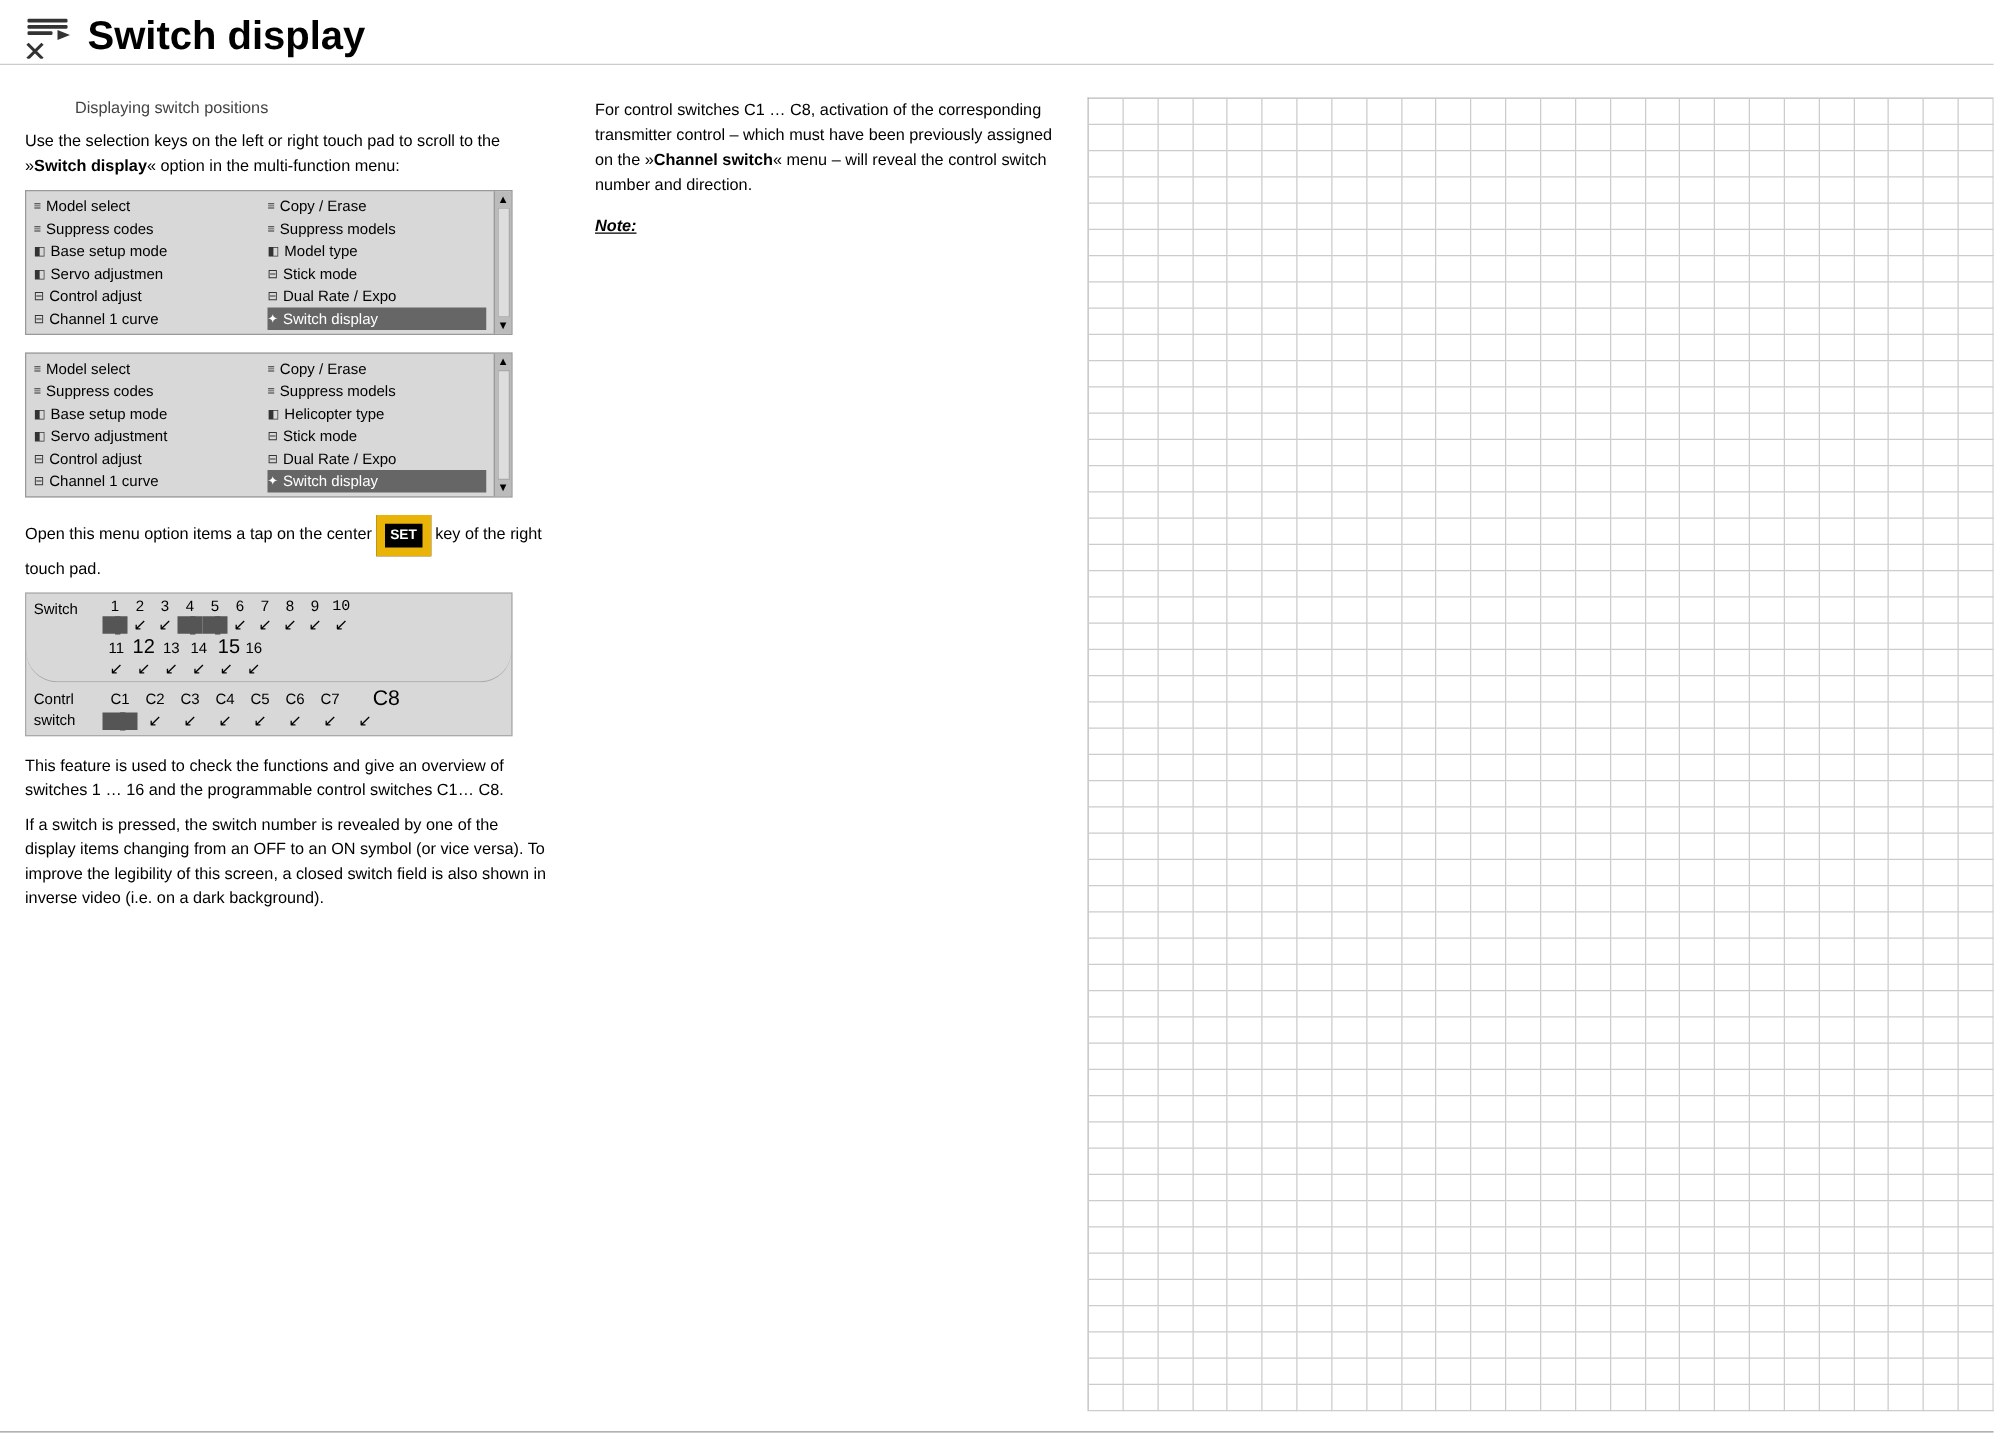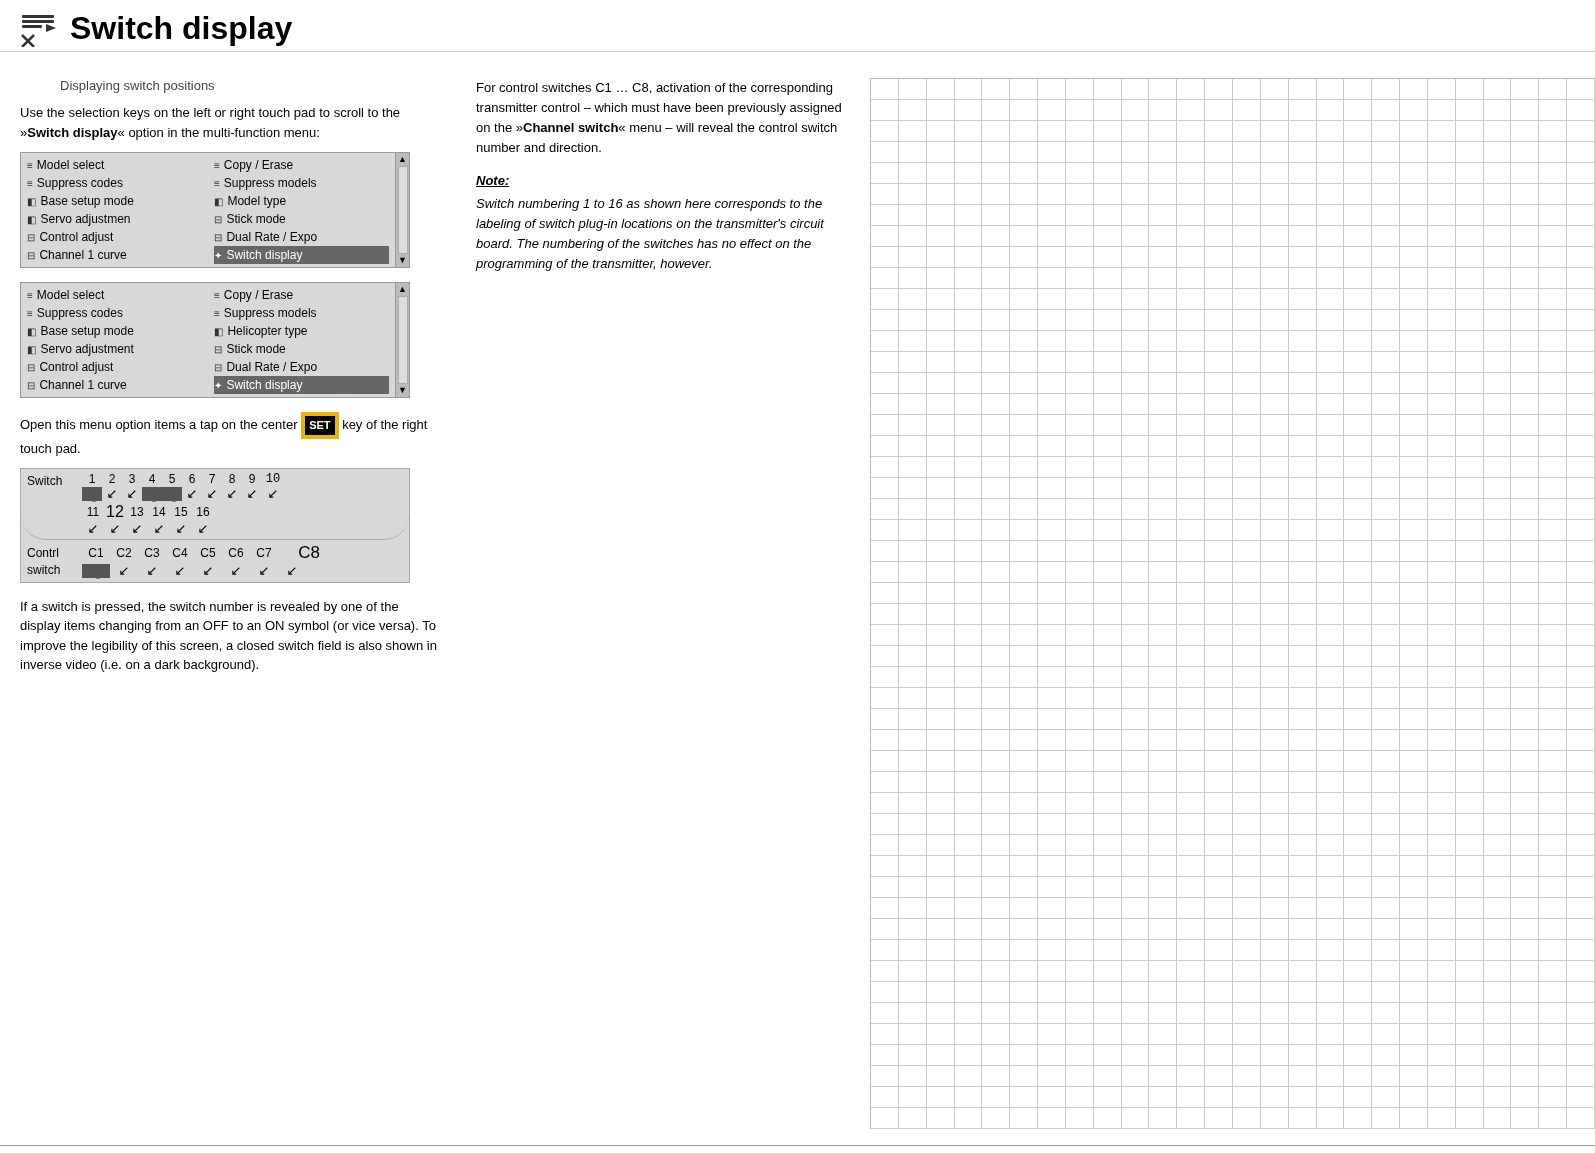--- a/index.html
+++ b/index.html
@@ -130,21 +130,21 @@
     }
 
     
     .set-btn {
       display: inline-block;
       background: #000;
       color: #fff;
       font-size: 11px;
       font-weight: bold;
       padding: 1px 4px;
-      border: 4px solid #eab308;
+      border: 7px solid #eab308;
     }
 
     .open-text {
       font-size: 13px;
       line-height: 1.5;
       margin-bottom: 10px;
     }
 
     
     .switch-table-container {
@@ -357,21 +357,21 @@
               <span style="min-width:20px;text-align:center;font-size:13px;">↙</span>
               <span style="min-width:20px;text-align:center;font-size:13px;">↙</span>
               <span style="min-width:22px;text-align:center;font-size:13px;">↙</span>
             </div>
 
             <div style="display:flex; align-items:center; margin-top:2px;">
               <span class="switch-num" style="min-width:22px;text-align:center;font-size:12px;">11</span>
               <span class="switch-num" style="min-width:22px;text-align:center;font-size:16px;">12</span>
               <span class="switch-num" style="min-width:22px;text-align:center;font-size:12px;">13</span>
               <span class="switch-num" style="min-width:22px;text-align:center;font-size:12px;">14</span>
-              <span class="switch-num" style="min-width:22px;text-align:center;font-size:12px;">15</span>
+              <span class="switch-num" style="min-width:22px;text-align:right;font-size:16px;">15</span>
               <span class="switch-num" style="min-width:22px;text-align:center;font-size:12px;">16</span>
             </div>
             <div style="display:flex; align-items:center;">
               <span style="min-width:22px;text-align:center;font-size:13px;">↙</span>
               <span style="min-width:22px;text-align:center;font-size:13px;">↙</span>
               <span style="min-width:22px;text-align:center;font-size:13px;">↙</span>
               <span style="min-width:22px;text-align:center;font-size:13px;">↙</span>
               <span style="min-width:22px;text-align:center;font-size:13px;">↙</span>
               <span style="min-width:22px;text-align:center;font-size:13px;">↙</span>
             </div>
@@ -398,34 +398,32 @@
               <span style="min-width:28px;text-align:center;font-size:13px;">↙</span>
               <span style="min-width:28px;text-align:center;font-size:13px;">↙</span>
               <span style="min-width:28px;text-align:center;font-size:13px;">↙</span>
               <span style="min-width:28px;text-align:center;font-size:13px;">↙</span>
               <span style="min-width:28px;text-align:center;font-size:13px;">↙</span>
             </div>
           </div>
         </div>
       </div>
 
+      <p class="desc-text" style="margin-bottom:8px;">This feature is used to check the functions and give an overview of switches 1 … 16 and the programmable control switches C1… C8.</p>
       <p class="desc-text">If a switch is pressed, the switch number is revealed by one of the display items changing from an OFF to an ON symbol (or vice versa). To improve the legibility of this screen, a closed switch field is also shown in inverse video (i.e. on a dark background).</p>
 
     </div>
 
     <div class="middle-column">
       <p class="right-info-text">
         For control switches C1 … C8, activation of the corresponding transmitter control – which must have been previously assigned on the »<strong>Channel switch</strong>« menu – will reveal the control switch number and direction.
       </p>
       <p style="margin-bottom:6px;">
         <span class="note-label">Note:</span>
       </p>
-      <p class="note-text">
-        Switch numbering 1 to 16 as shown here corresponds to the labeling of switch plug-in locations on the transmitter's circuit board. The numbering of the switches has no effect on the programming of the transmitter, however.
-      </p>
     </div>
 
     <div class="right-grid-column">
       <div class="grid-container">
 
       <div class="grid-cell"></div>
           <div class="grid-cell"></div>
           <div class="grid-cell"></div>
           <div class="grid-cell"></div>
           <div class="grid-cell"></div>

